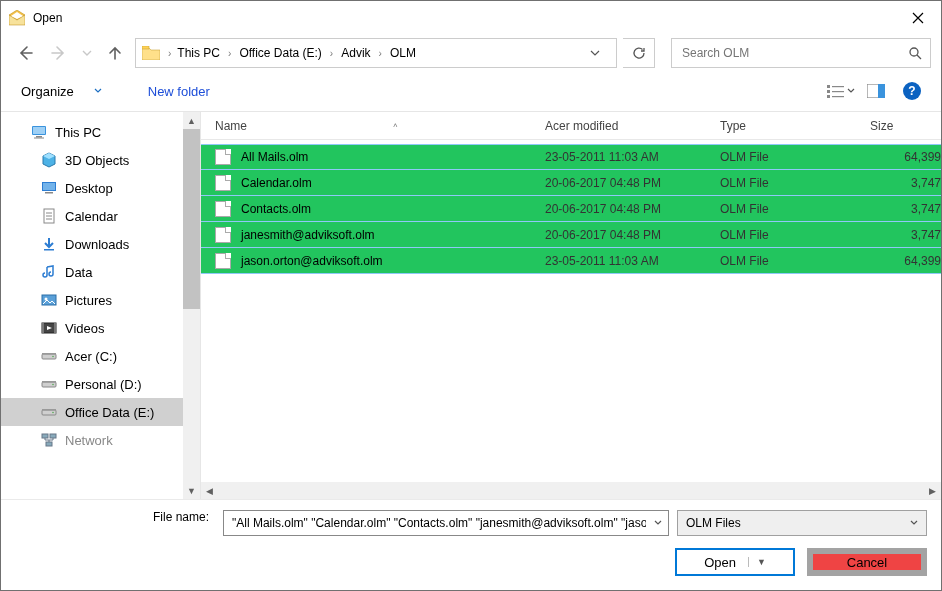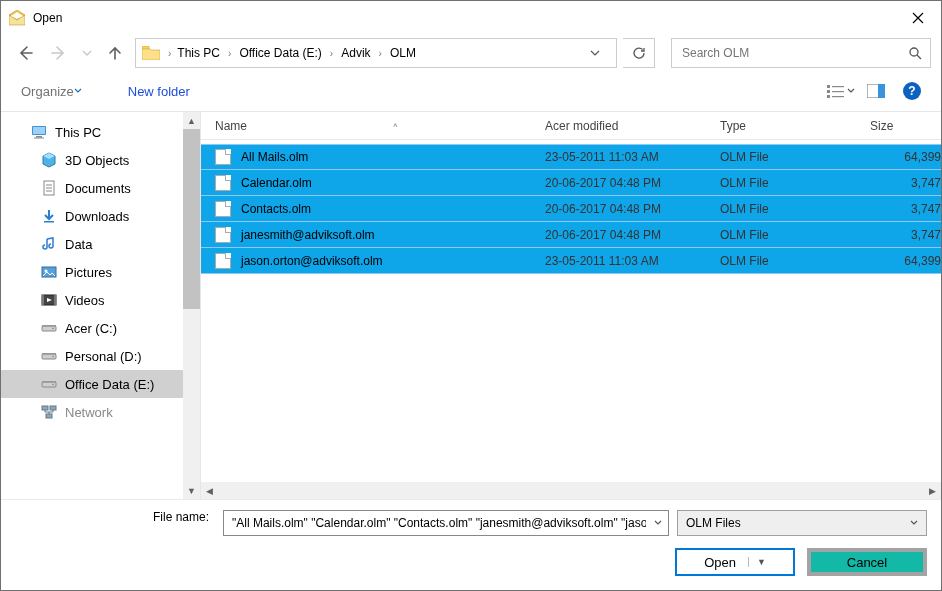--- a/index.html
+++ b/index.html
@@ -89,22 +89,22 @@
   }
   .searchbox .sicon { color: #555; font-size: 13px; }
   
   .toolrow {
     height: 40px;
     display: flex; align-items: center;
     padding: 0 14px;
     background: #fff;
   }
   .toolrow .org {
-    color: #737373;
-    display: flex; align-items: center; gap: 0;
+    color: #000000;
+    display: flex; align-items: center; gap: 20px;
     font-size: 13px;
     padding: 4px 6px;
   }
   .toolrow .newfolder {
     color: #1d4ed8; font-size: 13px;
     margin-left: 34px;
     padding: 4px 6px;
   }
   .toolrow .spacer { flex: 1; }
   .toolrow .viewbtn, .toolrow .panelbtn, .toolrow .helpbtn {
@@ -192,21 +192,21 @@
     overflow: hidden;
     padding-top: 4px;
   }
   .filerow {
     height: 26px;
     display: flex; align-items: center;
     padding-left: 14px;
     font-size: 12px;
   }
   .filerow.selected {
-    background: #0ea5e9;
+    background: #22c55e;
     border: 1px solid #8fc8f7;
     border-left: none; border-right: none;
   }
   .filerow.selected + .filerow.selected { border-top: none; }
   .fileicon {
     width: 16px; height: 16px;
     border: 1px solid #aaa;
     background: #fff;
     margin-right: 10px;
     position: relative;
@@ -270,22 +270,22 @@
   }
   .filtercombo .dd { margin-left: auto; font-size: 10px; color: #555; }
   .btnrow {
     display: flex; justify-content: flex-end; gap: 12px;
     margin-top: 12px;
   }
   .btn {
     width: 120px; height: 28px;
     font-size: 13px;
     display: flex; align-items: center; justify-content: center;
-    background: #14b8a6;
-    border: 4px solid #a3a3a3;
+    background: #ef4444;
+    border: 6px solid #a3a3a3;
   }
   .btn.primary {
     background: #fff;
     border: 2px solid #0078d7;
   }
   
   svg { display: block; }
 </style>
 </head>
 <body>
@@ -426,25 +426,35 @@
               <svg width="16" height="16" viewBox="0 0 16 16">
                 <polygon points="8,1 14,4 14,12 8,15 2,12 2,4" fill="#4db2e6" stroke="#2a7aad"></polygon>
                 <polygon points="8,1 14,4 8,7 2,4" fill="#9fe0ff"></polygon>
               </svg>
             </span>
             <span>3D Objects</span>
           </div>
           <div class="navitem sub">
             <span>
               <svg width="16" height="16" viewBox="0 0 16 16">
+                <rect x="1" y="2" width="14" height="9" fill="#2d7dd2"></rect>
+                <rect x="2" y="3" width="12" height="7" fill="#73b3ea"></rect>
+                <rect x="4" y="12" width="8" height="1.5" fill="#888"></rect>
+              </svg>
+            </span>
+            <span>Desktop</span>
+          </div>
+          <div class="navitem sub">
+            <span>
+              <svg width="16" height="16" viewBox="0 0 16 16">
                 <rect x="3" y="1" width="10" height="14" fill="#fff" stroke="#888"></rect>
                 <path d="M5 5h6M5 8h6M5 11h6" stroke="#888"></path>
               </svg>
             </span>
-            <span>Documents</span>
+            <span>Calendar</span>
           </div>
           <div class="navitem sub">
             <span>
               <svg width="16" height="16" viewBox="0 0 16 16">
                 <path d="M8 2 v8 M4 7 l4 4 l4 -4" stroke="#2d7dd2" stroke-width="2" fill="none"></path>
                 <rect x="3" y="13" width="10" height="1.5" fill="#2d7dd2"></rect>
               </svg>
             </span>
             <span>Downloads</span>
           </div>

